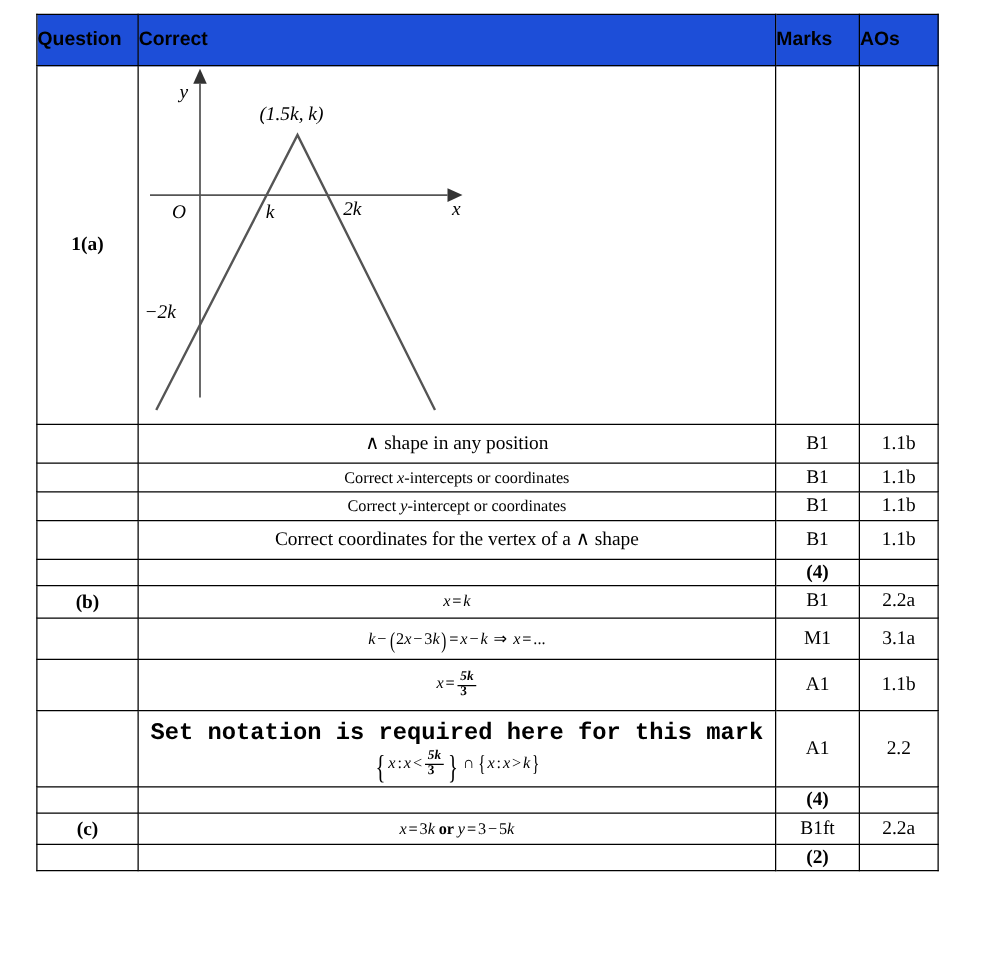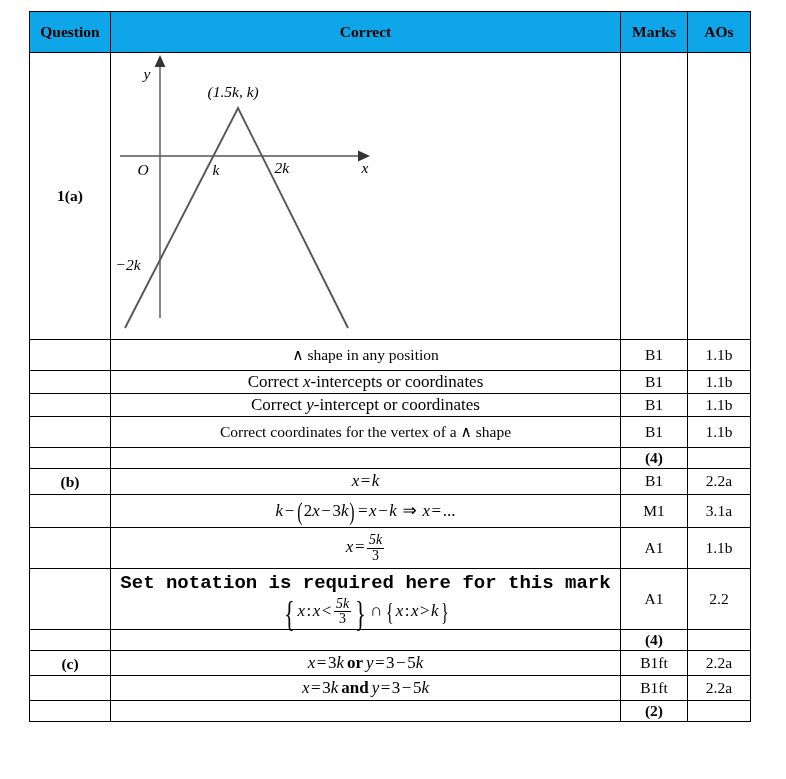--- a/index.html
+++ b/index.html
@@ -38,26 +38,26 @@
     line-height: 1.18;
   }
 
   
   col.c-q      { width: 81px; }
   col.c-scheme { width: 510px; }
   col.c-marks  { width: 67px; }
   col.c-aos    { width: 63px; }
 
   thead th {
-    background: #0ea5e9;
+    background: #1d4ed8;
     height: 40px;
-    font-family: Liberation Serif, serif;
+    font-family: Liberation Sans, sans-serif;
     font-weight: bold;
     font-size: 13.5px;
-    text-align: center;
+    text-align: left;
   }
 
   .q-cell {
     text-align: center;
     font-weight: bold;
     font-size: 15px;
     vertical-align: top;
     padding-top: 5px;
     font-family: "Liberation Serif", serif;
   }
@@ -79,32 +79,33 @@
 
   .total-row td {
     text-align: right;
     font-weight: bold;
     padding-right: 8px;
     height: 24px;
     font-size: 15.5px;
   }
 
   
-  .m { font-family: "Liberation Serif", serif; font-size: 17px; white-space: nowrap; }
+  .m { font-family: "Liberation Serif", serif; font-size: 13px; white-space: nowrap; }
   .mi { font-style: italic; }
   .op { padding: 0 1.5px; }
   .bold-word { font-weight: bold; font-style: normal; padding: 0 3px; }
 
   .frac {
     display: inline-block;
     vertical-align: -0.52em;
-    text-align: center;
+    text-align: left;
     font-size: 0.82em;
     line-height: 1.02;
     margin: 0 1px;
+    font-weight: bold;
   }
   .frac .num { display: block; padding: 0 2px; }
   .frac .den { display: block; border-top: 1px solid #000; padding: 0 2px; }
 
   .bigbrace {
     display: inline-block;
     font-size: 2.05em;
     line-height: 0.62;
     vertical-align: -0.30em;
     font-weight: 300;
@@ -183,21 +184,21 @@
 
               <polyline points="13,275 126,55 236,275" fill="none" stroke="#555555" stroke-width="1.9" stroke-linejoin="miter"></polyline>
             </svg>
 
             <span class="glabel" style="left:32px; top:12px;">y</span>
             <span class="glabel" style="left:250px; top:106px;">x</span>
             <span class="glabel up" style="left:26px; top:108px; font-style:italic;">O</span>
             <span class="glabel" style="left:96px; top:30px;font-family:Liberation Serif, serif;">(1.5k, k)</span>
             <span class="glabel" style="left:101px; top:108px;">k</span>
             <span class="glabel" style="left:163px; top:106px;">2k</span>
-            <span class="glabel" style="left:4px; top:203px;">−2k</span>
+            <span class="glabel" style="left:4px; top:188px;">−2k</span>
           </div>
         </td>
         <td class="mark-cell"></td>
         <td class="ao-cell"></td>
       </tr>
 
       <tr>
         <td class="q-cell"></td>
         <td class="scheme-cell" style="height:30px;">∧ shape in any position</td>
         <td class="mark-cell">B1</td>
@@ -278,28 +279,20 @@
 
       <tr>
         <td class="q-cell mid">(c)</td>
         <td class="scheme-cell" style="height:24px;">
           <span class="m"><span class="mi">x</span><span class="op">=</span>3<span class="mi">k</span><span class="bold-word">or</span><span class="mi">y</span><span class="op">=</span>3<span class="op">−</span>5<span class="mi">k</span></span>
         </td>
         <td class="mark-cell">B1ft</td>
         <td class="ao-cell">2.2a</td>
       </tr>
 
-      <tr>
-        <td class="q-cell"></td>
-        <td class="scheme-cell" style="height:24px;">
-          <span class="m"><span class="mi">x</span><span class="op">=</span>3<span class="mi">k</span><span class="bold-word">and</span><span class="mi">y</span><span class="op">=</span>3<span class="op">−</span>5<span class="mi">k</span></span>
-        </td>
-        <td class="mark-cell">B1ft</td>
-        <td class="ao-cell">2.2a</td>
-      </tr>
 
       <tr class="blank-row">
         <td class="q-cell"></td>
         <td class="scheme-cell"></td>
         <td class="mark-cell bold-num">(2)</td>
         <td class="ao-cell"></td>
       </tr>
 
     </tbody>
   </table>

